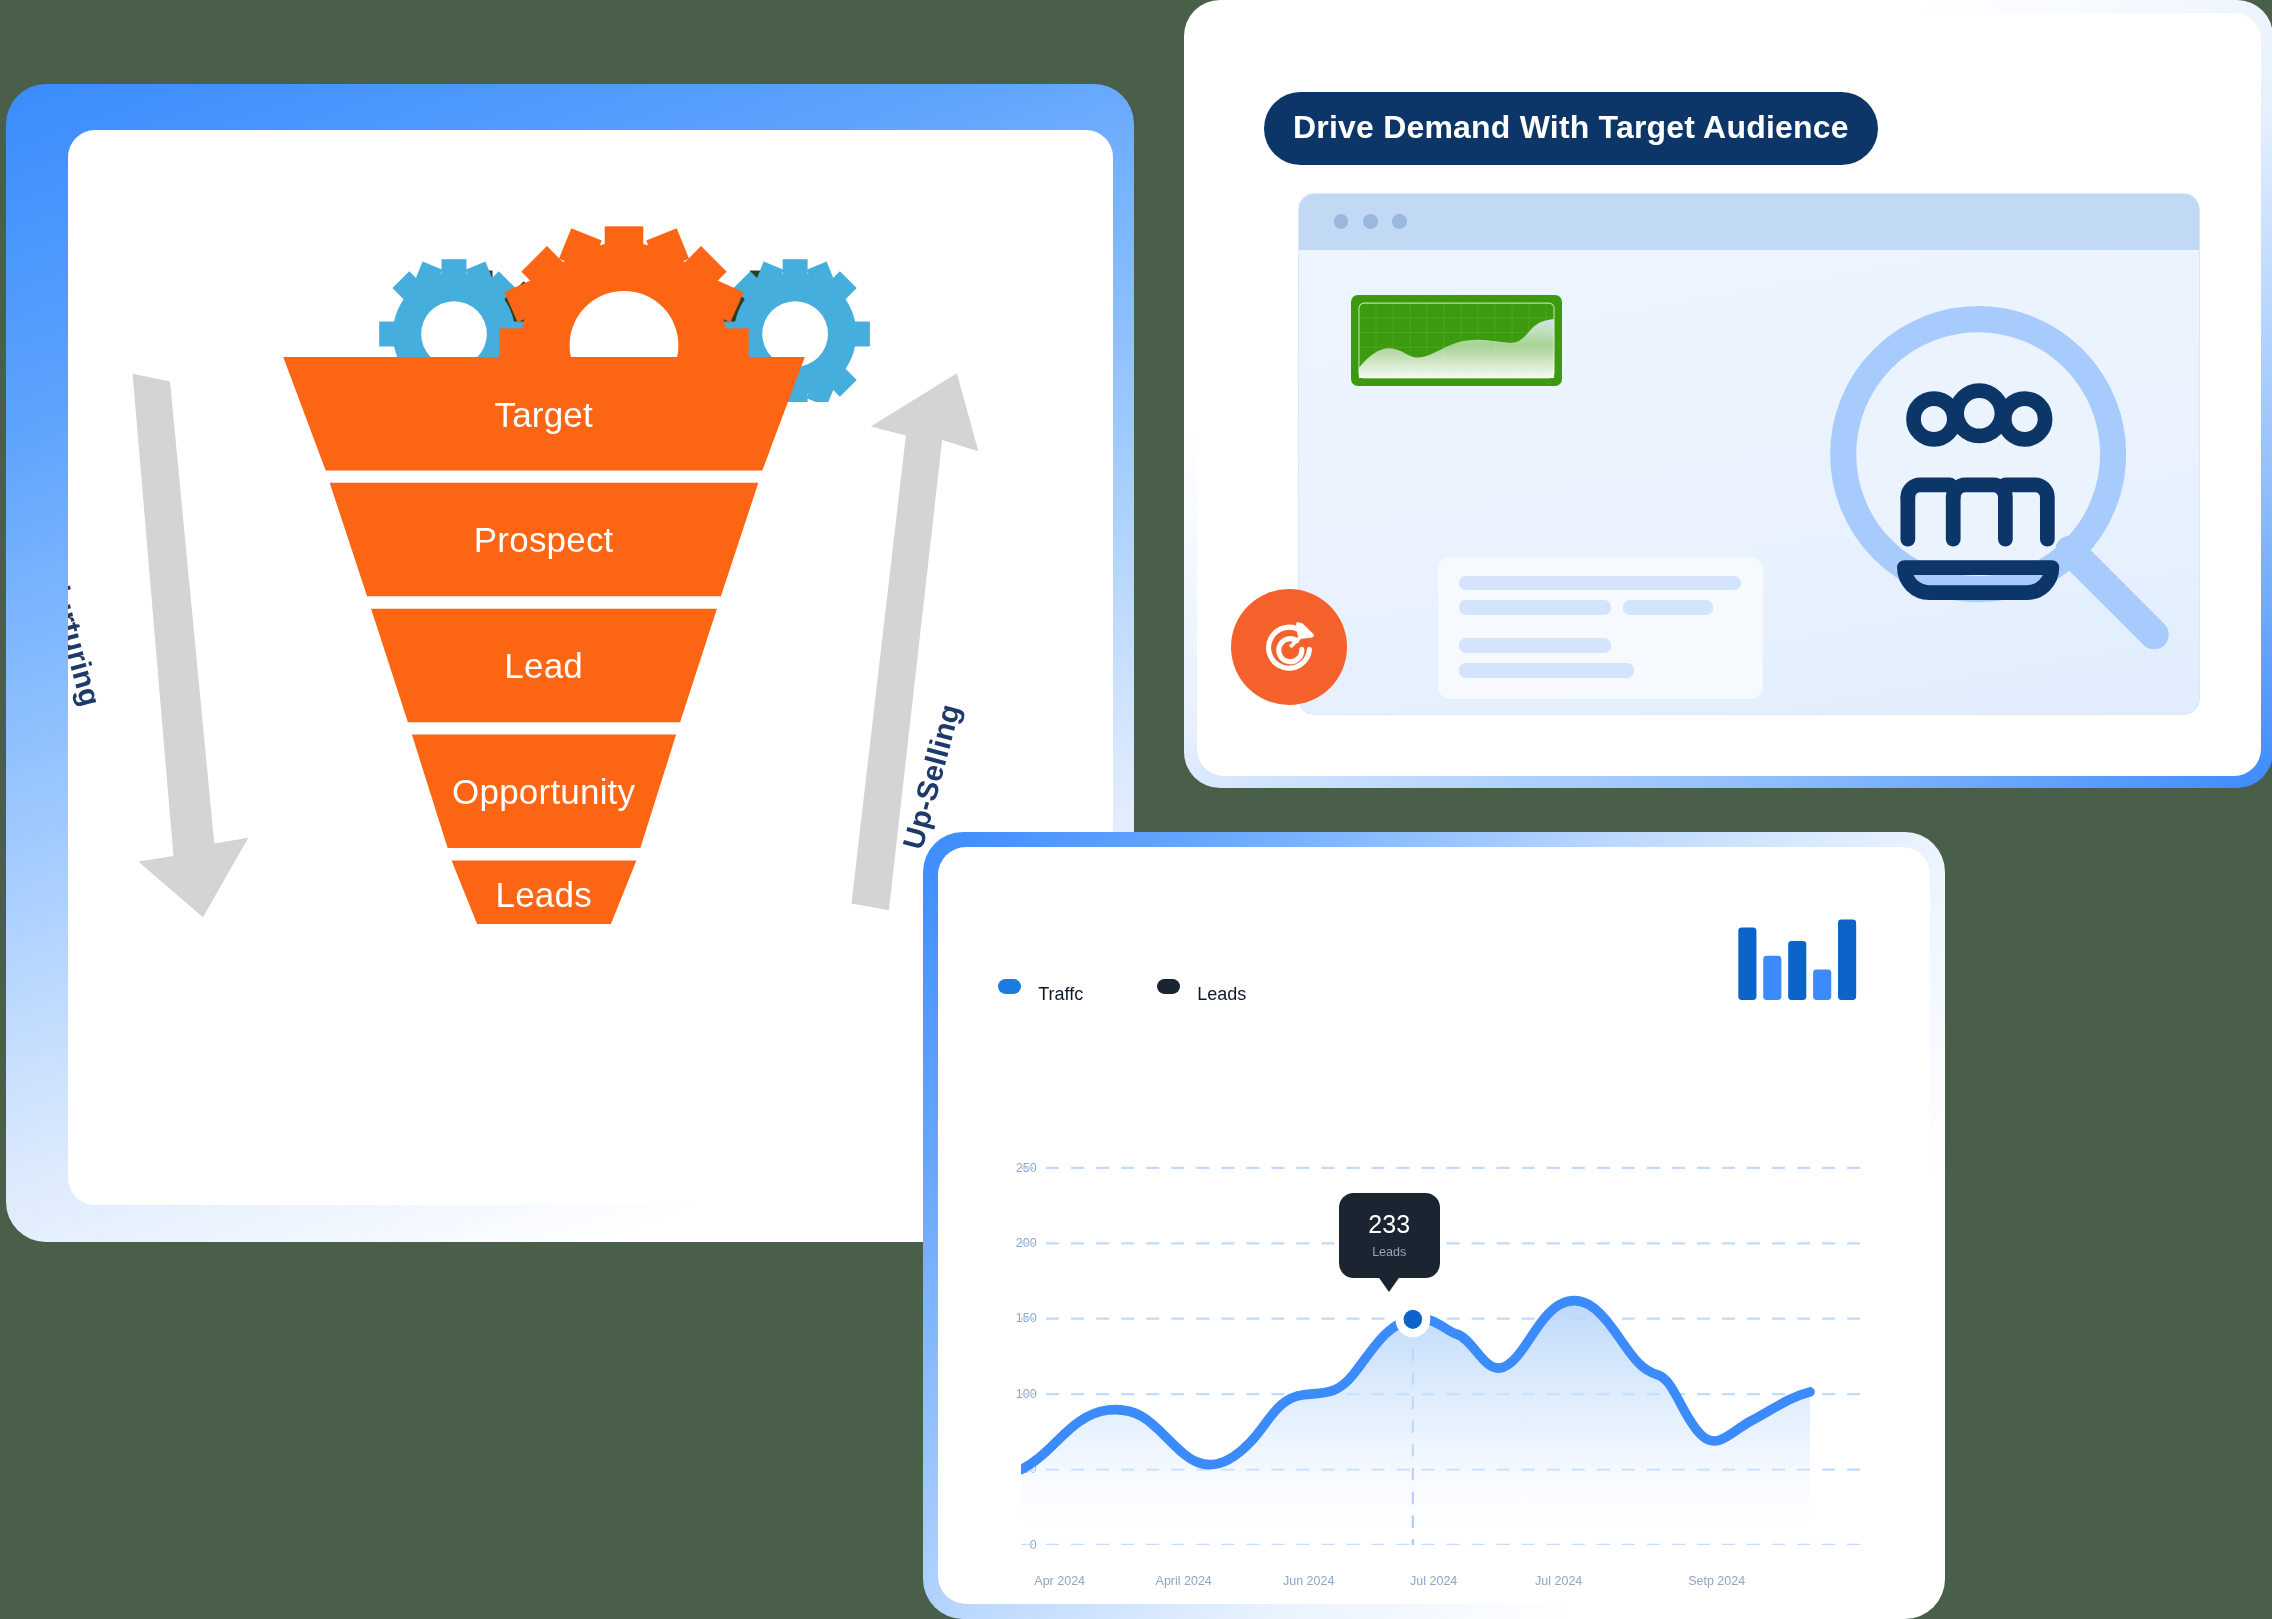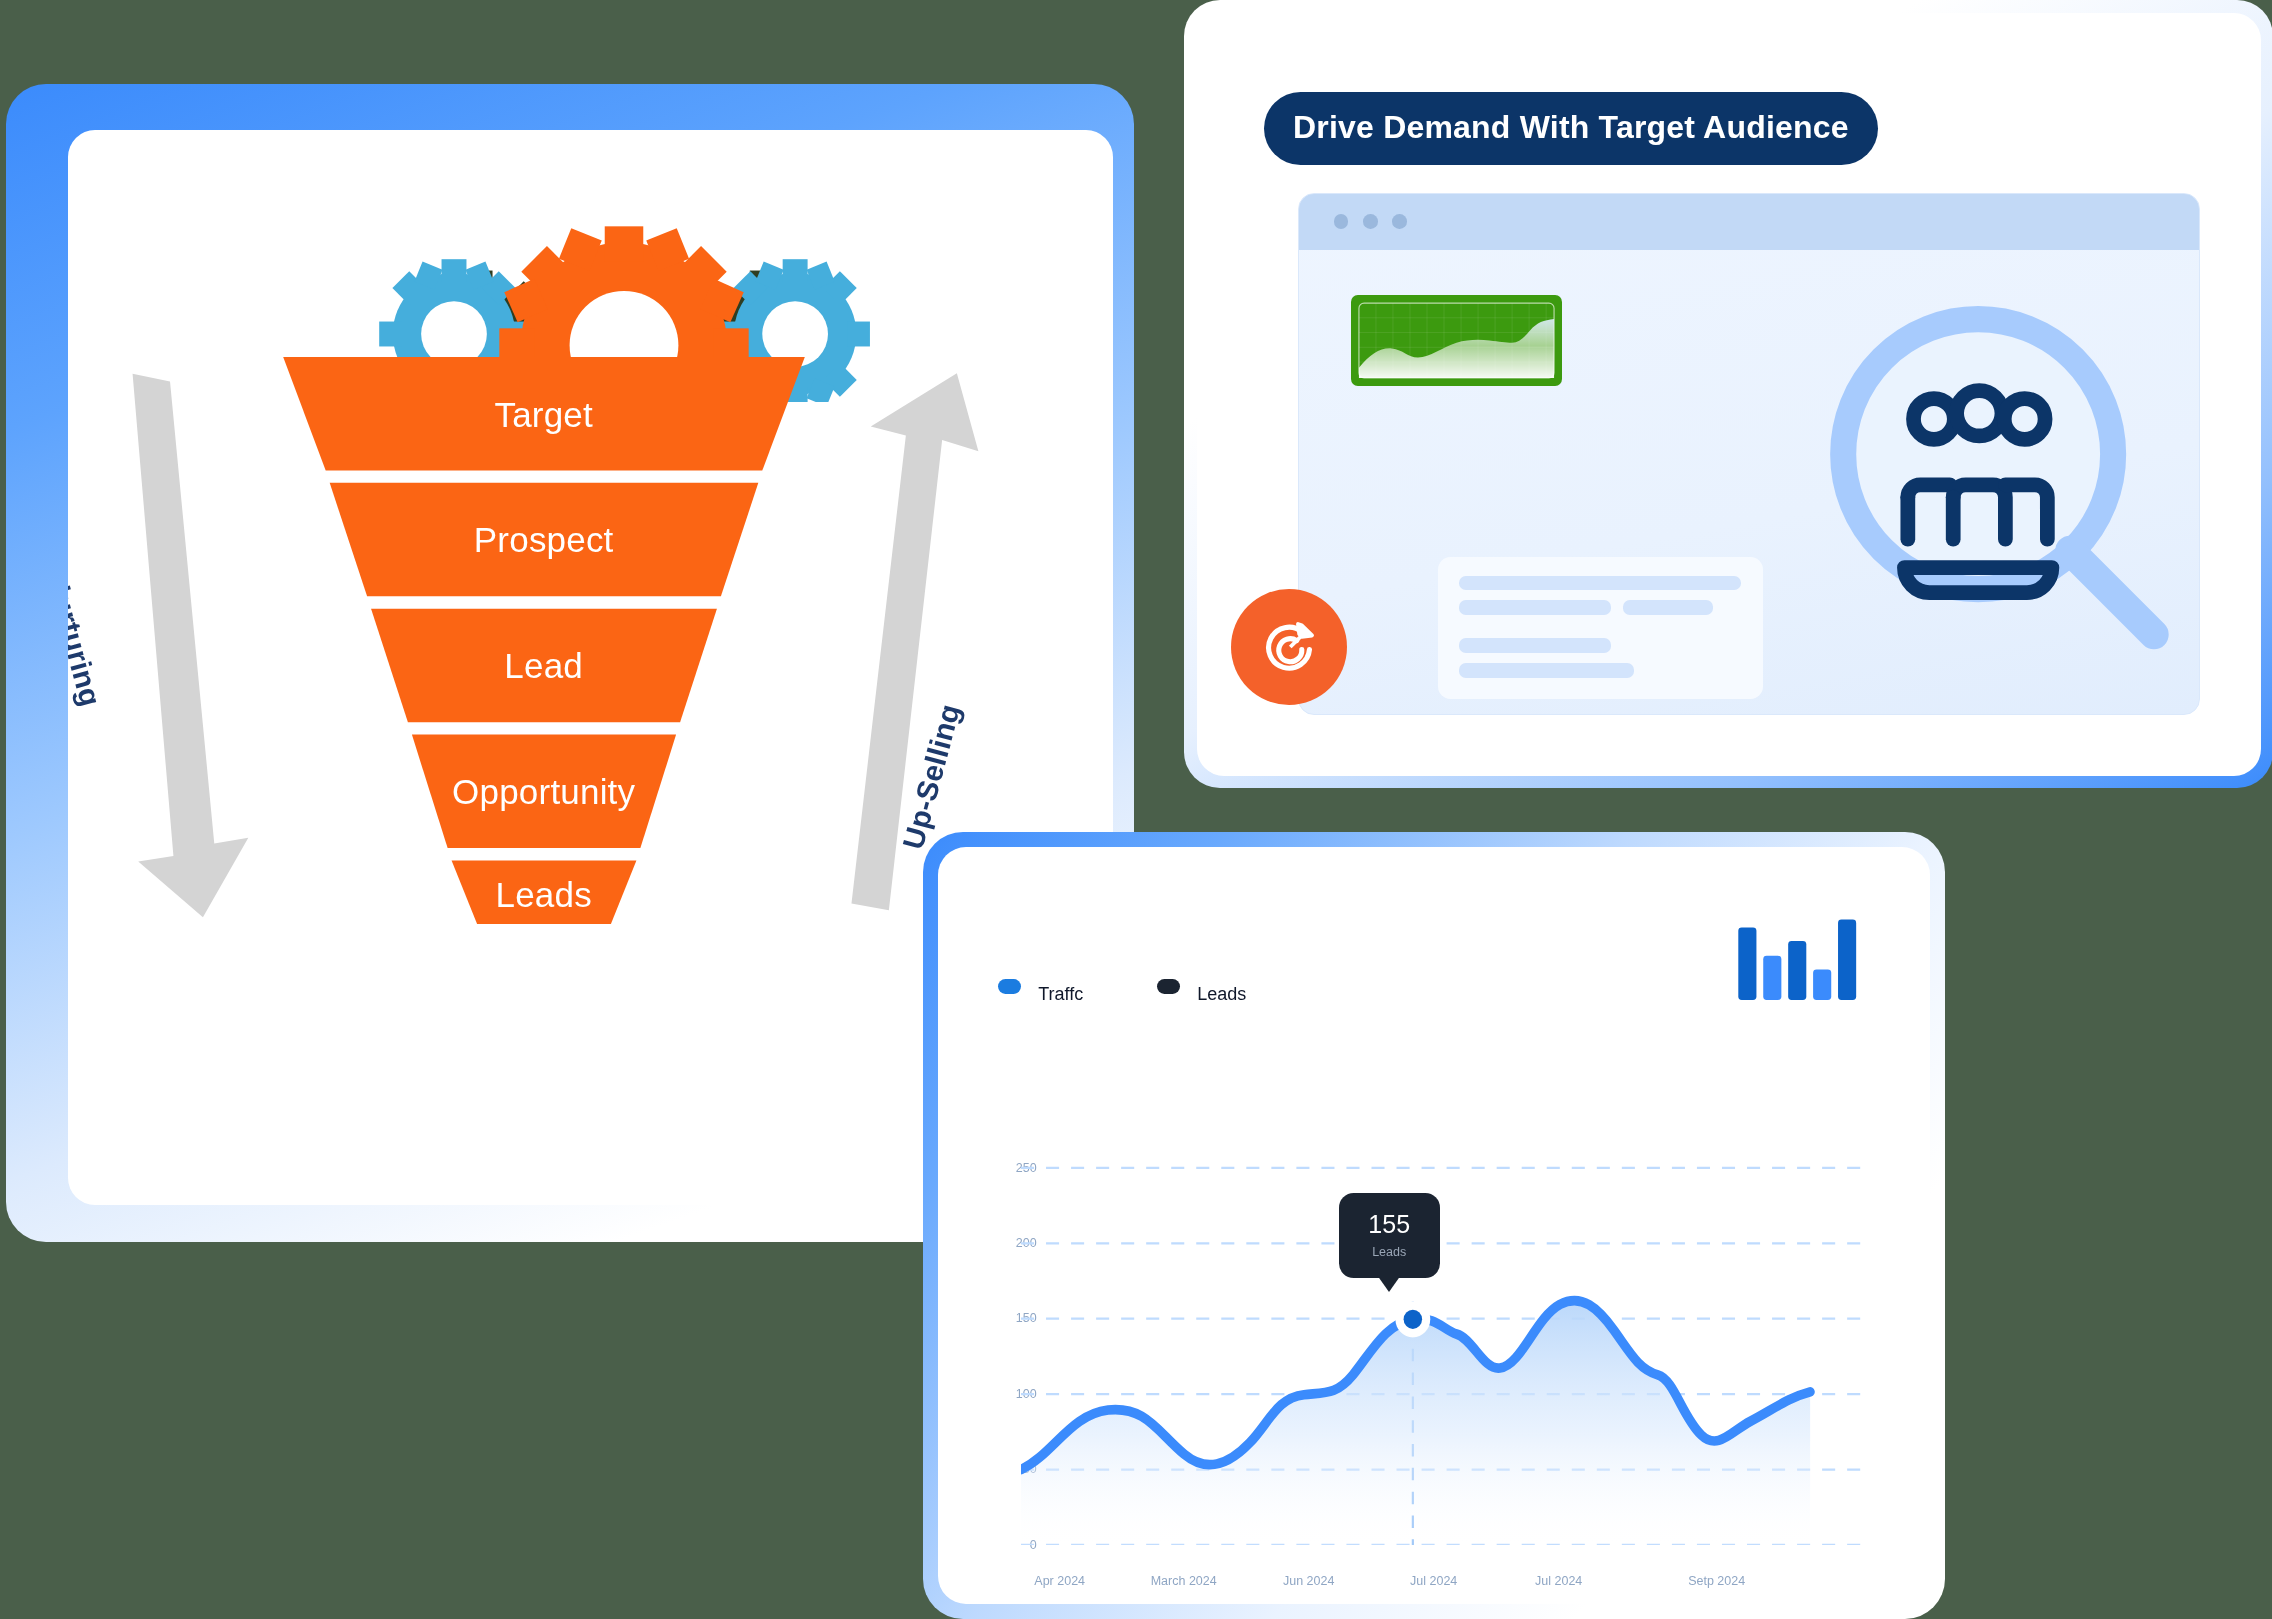--- a/index.html
+++ b/index.html
@@ -453,27 +453,27 @@
                    C1120 362 1135 390 1170 400
                    C1200 408 1215 474 1250 506
                    C1280 534 1305 500 1340 482
                    C1380 462 1410 440 1450 430" fill="none" stroke="#3B8BFC" stroke-width="17" stroke-linecap="round" stroke-linejoin="round"></path>
 
           <circle cx="720" cy="302" r="32" fill="#ffffff"></circle>
           <circle cx="720" cy="302" r="17" fill="#0C63C9"></circle>
         </svg>
 
         <div id="tooltip" style="left:353px; top:45px;">
-          <div id="tooltip-value">155</div>
+          <div id="tooltip-value">233</div>
           <div id="tooltip-label">Leads</div>
           <div id="tooltip-tail"></div>
         </div>
 
         <div class="xtick" style="left:74px;  top:426px;">Apr 2024</div>
-        <div class="xtick" style="left:198px;  top:426px;">March 2024</div>
+        <div class="xtick" style="left:198px;  top:426px;">April 2024</div>
         <div class="xtick" style="left:323px;  top:426px;">Jun 2024</div>
         <div class="xtick" style="left:448px;  top:426px;">Jul 2024</div>
         <div class="xtick" style="left:573px; top:426px;">Jul 2024</div>
         <div class="xtick" style="left:731px; top:426px;">Setp 2024</div>
       </div>
 
     </div>
   </div>
 
 </div>

